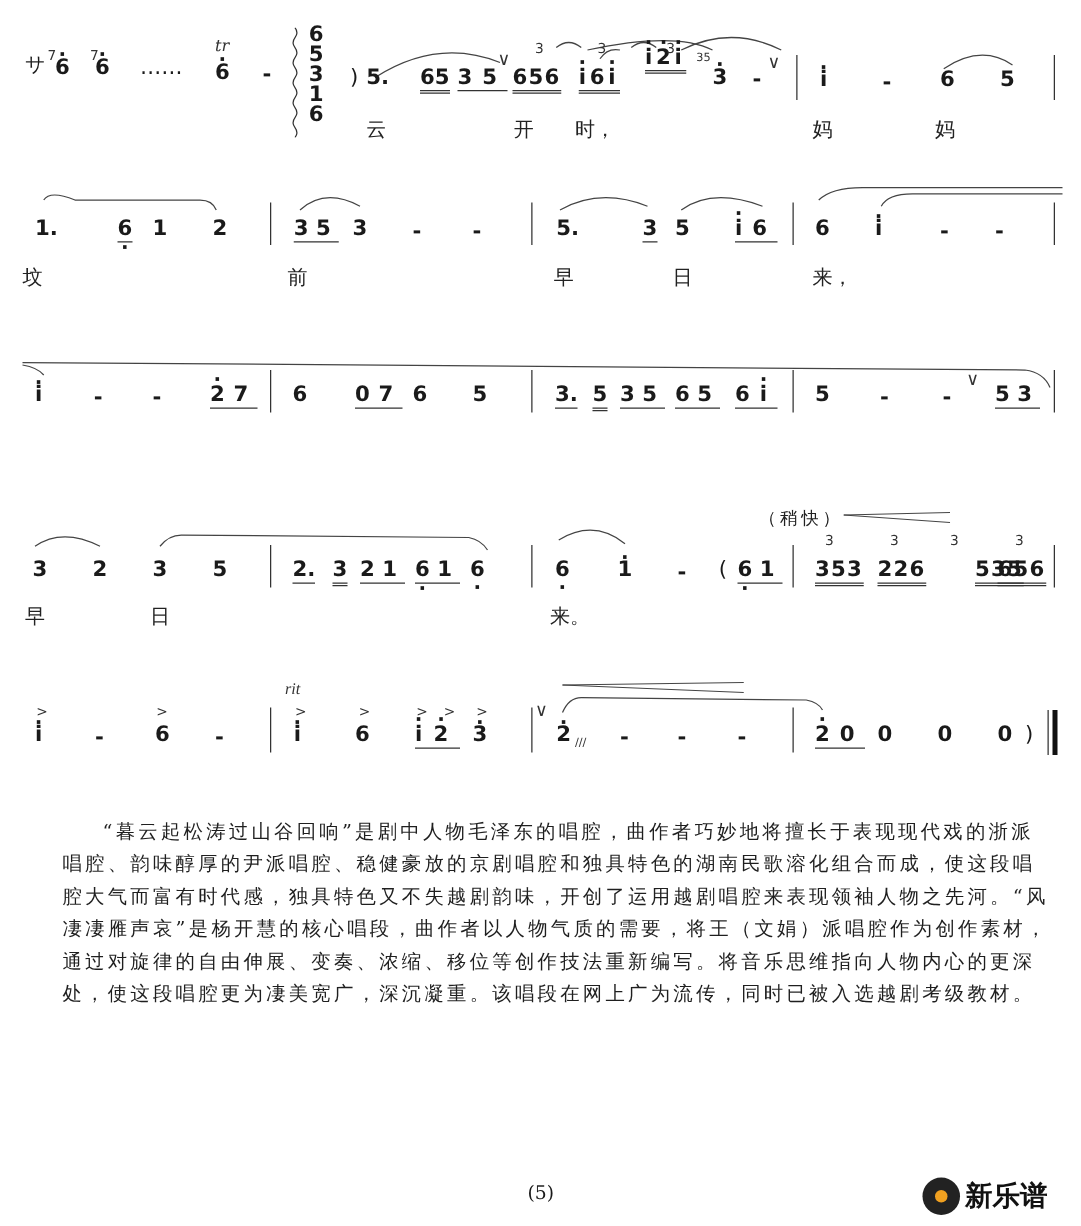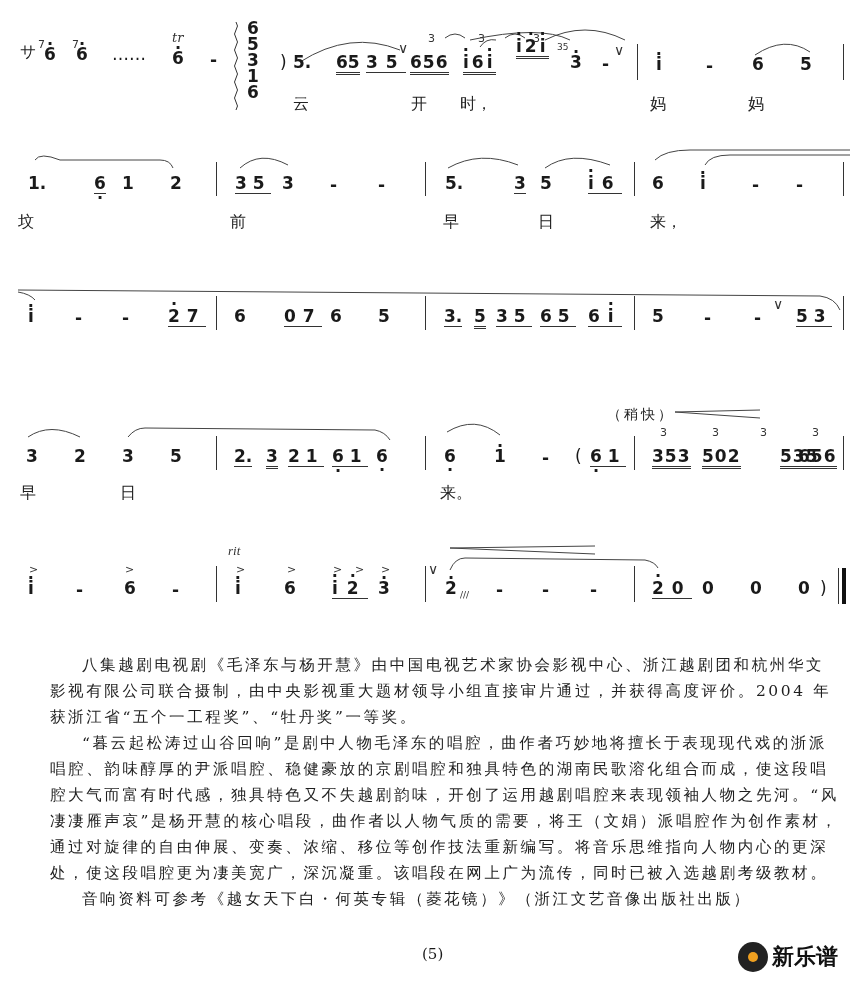--- a/index.html
+++ b/index.html
@@ -178,21 +178,21 @@
   <span class="n dot-above" style="left:494px;top:448px;">1</span>
   <span class="dash" style="left:542px;top:448px;">-</span>
   <span class="n" style="left:575px;top:448px;font-weight:normal;">(</span>
   <span class="n ul1" style="left:590px;top:448px;letter-spacing:6px;"><span class="dot-below" style="position:relative">6</span><span>1</span></span>
   <div class="bar" style="left:634px;top:436px;height:34px;"></div>
   <span class="mark" style="left:660px;top:426px;">3</span>
   <span class="mark" style="left:712px;top:426px;">3</span>
   <span class="mark" style="left:760px;top:426px;">3</span>
   <span class="mark" style="left:812px;top:426px;">3</span>
   <span class="n ul2" style="left:652px;top:448px;letter-spacing:1px;">353</span>
-  <span class="n ul2" style="left:702px;top:448px;letter-spacing:1px;">502</span>
+  <span class="n ul2" style="left:702px;top:448px;letter-spacing:1px;">226</span>
   <span class="n ul2" style="left:780px;top:448px;letter-spacing:1px;">535</span>
   <span class="n ul2" style="left:798px;top:448px;letter-spacing:1px;">656</span>
   <div class="bar" style="left:843px;top:436px;height:34px;"></div>
 
   <span class="lyric" style="left:20px;top:483px;">早</span>
   <span class="lyric" style="left:120px;top:483px;">日</span>
   <span class="lyric" style="left:440px;top:483px;">来。</span>
 
   <span class="mark italic" style="left:228px;top:543px;font-family:Liberation Serif, serif;">rit</span>
   <span class="mark" style="left:29px;top:563px;">&gt;</span>
@@ -222,23 +222,21 @@
   <span class="n ul1" style="left:652px;top:580px;letter-spacing:8px;"><span class="dot-above" style="position:relative">2</span><span>0</span></span>
   <span class="n" style="left:702px;top:580px;">0</span>
   <span class="n" style="left:750px;top:580px;">0</span>
   <span class="n" style="left:798px;top:580px;">0</span>
   <span class="n" style="left:820px;top:580px;font-weight:normal;">)</span>
   <div class="bar" style="left:838px;top:568px;height:36px;"></div>
   <div class="final-bar" style="left:842px;top:568px;height:36px;"></div>
 </div>
 
 <div class="text-block">
-  <p class="indent">八集越剧电视剧《毛泽东与杨开慧》由中国电视艺术家协会影视中心、浙江越剧团和杭州华文影视有限公司联合摄制，由中央影视重大题材领导小组直接审片通过，并获得高度评价。2004 年获浙江省“五个一工程奖”、“牡丹奖”一等奖。</p>
   <p class="indent">“暮云起松涛过山谷回响”是剧中人物毛泽东的唱腔，曲作者巧妙地将擅长于表现现代戏的浙派唱腔、韵味醇厚的尹派唱腔、稳健豪放的京剧唱腔和独具特色的湖南民歌溶化组合而成，使这段唱腔大气而富有时代感，独具特色又不失越剧韵味，开创了运用越剧唱腔来表现领袖人物之先河。“风凄凄雁声哀”是杨开慧的核心唱段，曲作者以人物气质的需要，将王（文娟）派唱腔作为创作素材，通过对旋律的自由伸展、变奏、浓缩、移位等创作技法重新编写。将音乐思维指向人物内心的更深处，使这段唱腔更为凄美宽广，深沉凝重。该唱段在网上广为流传，同时已被入选越剧考级教材。</p>
-  <p class="indent">音响资料可参考《越女天下白・何英专辑（菱花镜）》（浙江文艺音像出版社出版）</p>
 </div>
 
 <div class="pageno">(5)</div>
 
 <div class="logo">
   <div class="logo-disc"></div>
   <span class="logo-text">新乐谱</span>
 </div>
 
 </body></html>

